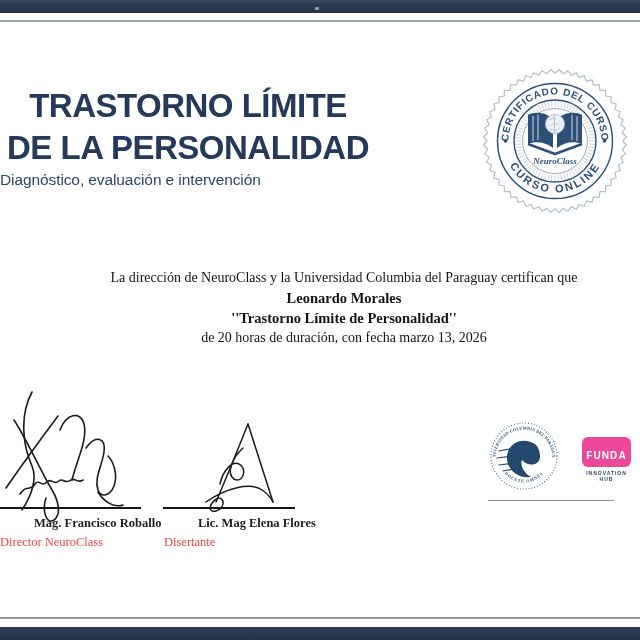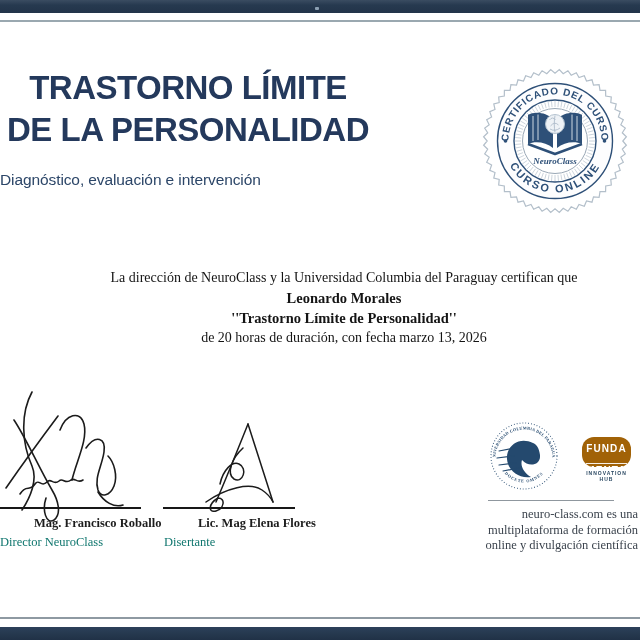--- a/index.html
+++ b/index.html
@@ -7,45 +7,45 @@
          font-family:"Liberation Sans",sans-serif;}
   
   .bar-top{position:absolute;left:0;top:0;width:640px;height:13px;
            background:linear-gradient(#3a4c61,#26394f 40%,#22344a);}
   .bar-dot{position:absolute;left:315px;top:7px;width:4px;height:3px;background:#9fb3c6;border-radius:1px;opacity:.85;}
   .hairline-top{position:absolute;left:0;top:20px;width:640px;height:2px;background:#9aa8b0;}
   .hairline-bottom{position:absolute;left:0;top:617px;width:640px;height:2px;background:#8e99a2;}
   .bar-bottom{position:absolute;left:0;top:627px;width:640px;height:13px;
               background:linear-gradient(#2c405a,#26394f 50%,#203146);}
   
-  .title-wrap{position:absolute;left:0;top:67px;width:376px;text-align:center;color:#24395c;}
+  .title-wrap{position:absolute;left:0;top:85px;width:376px;text-align:center;color:#24395c;}
   .title-line{font-size:33px;line-height:42px;font-weight:800;letter-spacing:-0.5px;}
   .subtitle{position:absolute;left:0;top:171px;width:376px;text-align:left;
             font-size:15.5px;font-weight:400;letter-spacing:-0.1px;color:#2c4668;}
   
   .badge{position:absolute;left:481px;top:67px;width:148px;height:148px;}
   
   .cert-text{position:absolute;left:0;top:268px;width:640px;text-align:center;
              font-family:"Liberation Serif",serif;font-size:14px;line-height:20px;color:#141414;padding-left:24px;}
   .cert-text .bold{font-weight:700;font-size:14.5px;}
   
   .sig-svg{position:absolute;}
   .sig-line{position:absolute;top:507px;height:2px;background:#181818;}
   .sig-line.left{left:0;width:141px;}
   .sig-line.right{left:163px;width:132px;}
   .sig-name{position:absolute;top:516px;font-family:"Liberation Serif",serif;
             font-weight:700;font-size:12.5px;color:#1d1d1d;white-space:nowrap;margin-left:34px;}
   .sig-role{position:absolute;top:535px;font-family:"Liberation Serif",serif;
-            font-size:12.5px;color:#0f766e;white-space:nowrap;}
+            font-size:12.5px;color:#ef4444;white-space:nowrap;}
   .sig-name.left,.sig-role.left{left:0;}
   .sig-name.right,.sig-role.right{left:164px;}
   
   .seal{position:absolute;left:489px;top:421px;width:70px;height:70px;}
-  .fm-box{position:absolute;left:582px;top:437px;width:49px;height:30px;background:#a16207;
-          border-radius:12px;box-sizing:border-box;padding-top:6px;}
+  .fm-box{position:absolute;left:582px;top:437px;width:49px;height:30px;background:#ec4899;
+          border-radius:6px;box-sizing:border-box;padding-top:13px;}
   .fm-line{text-align:center;color:#ffffff;font-weight:700;font-size:10px;line-height:12px;letter-spacing:1.1px;}
   .fm-line2{border-top:1px solid rgba(255,255,255,.9);margin:8px 4px;padding-top:1px;}
   .fm-tag{position:absolute;left:580px;top:470px;width:53px;text-align:center;
           font-size:5px;font-weight:700;letter-spacing:1px;color:#2b4963;}
   .footer-divider{position:absolute;left:488px;top:500px;width:126px;height:1px;background:#8f979e;}
   .tagline{position:absolute;right:2px;top:507px;width:230px;text-align:right;
            font-family:"Liberation Serif",serif;font-size:12.5px;line-height:15.5px;color:#3b434d;}
 </style>
 </head>
 <body>
@@ -221,21 +221,16 @@
   </svg>
 
   <div class="fm-box">
     <div class="fm-line">FUNDA</div>
     <div class="fm-line fm-line2">MENTA</div>
   </div>
   <div class="fm-tag">INNOVATION HUB</div>
 
   <div class="footer-divider"></div>
 
-  <div class="tagline">
-    <div>neuro-class.com es una</div>
-    <div>multiplataforma de formación</div>
-    <div>online y divulgación científica</div>
-  </div>
 
   <div class="hairline-bottom"></div>
   <div class="bar-bottom"></div>
 </div>
 
 </body></html>

